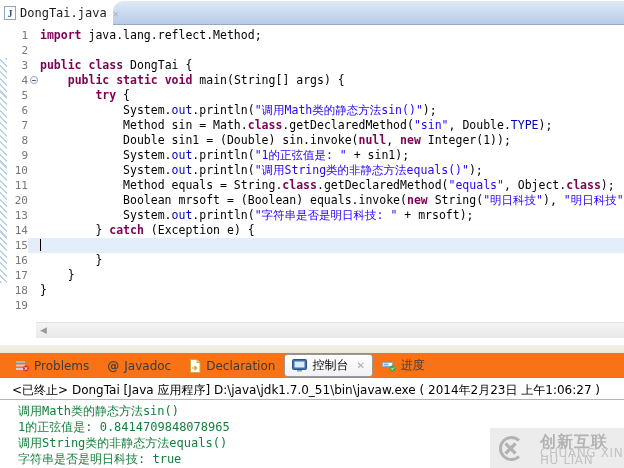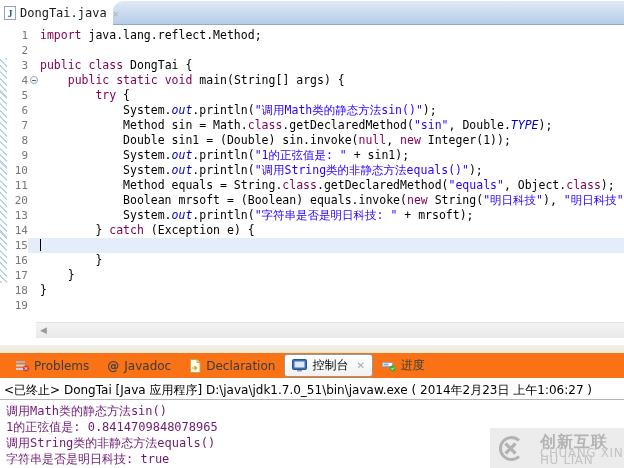--- a/index.html
+++ b/index.html
@@ -22,46 +22,46 @@
     background:repeating-linear-gradient(45deg, #b8d2ec 0 1.5px, #ffffff 1.5px 4.5px); }
   .code-lines { position:absolute; top:3px; left:0; right:0; }
   .code-row { display:flex; height:15px; line-height:15px; overflow:hidden; }
   .ln { width:28px; text-align:right; font:11px/15px "DejaVu Sans Mono", monospace; color:#787878; flex:none; }
   .fold-col { width:12px; flex:none; position:relative; }
   .fold-marker { position:absolute; left:2px; top:3px; width:8px; height:8px; border:1px solid #8fa6be;
     border-radius:50%; background:#fff; }
   .fold-marker::after { content:""; position:absolute; left:1px; top:2.5px; width:4px; height:1px; background:#51677e; }
   .code-text { flex:1; font:11.5px/15px "DejaVu Sans Mono", monospace; white-space:pre; color:#000; }
   .code-row.current .code-text, .code-row.current .fold-col { background:#e3eefa; }
-  .seg-k { color:#7f0055; font-weight:normal; }
+  .seg-k { color:#7f0055; font-weight:bold; }
   .seg-s { color:#2a00ff; }
-  .seg-f { color:#0000c0; font-style:italic; }
+  .seg-f { color:#0000c0; }
   .seg-d { color:#000; }
   .caret { display:inline-block; width:1px; height:12px; background:#000; vertical-align:-2px; }
 
   
   .hscroll { position:absolute; top:322px; left:0; right:0; height:16px; background:#fff; }
   .hscroll .track { position:absolute; left:36px; right:0; top:0; height:16px;
     background:linear-gradient(#f4f4f4,#e9e9e9); border-top:1px solid #e2e2e2; }
   .scroll-arrow { position:absolute; left:4px; top:2px; font-size:9px; color:#9a9a9a; }
 
   
   .sash { position:absolute; top:338px; left:0; right:0; height:15px;
     background:linear-gradient(#ffffff 0 45%, #f3f1e6 45%, #ece9da 100%); }
 
   
   .bpanel { position:absolute; top:353px; left:0; right:0; bottom:0; background:#fff; }
   .btabbar { height:25px; background:#f97316; display:flex; align-items:center; padding-left:6px; }
   .btab { display:flex; align-items:center; gap:5px; padding:3px 9px; font-size:12px; color:#3c3c3c; white-space:nowrap; }
   .btab.active { background:linear-gradient(#ffffff,#f1f1f1); border:1px solid #989898; border-radius:3px;
     padding:2px 7px; color:#000; }
   .btab-close { color:#a8a8a8; font-size:10px; font-weight:bold; margin-left:3px; }
-  .chead { height:22px; padding:4px 4px 0 4px; font-size:12px; color:#000; border-bottom:1px solid #b4b4b4;
+  .chead { height:22px; padding:4px 4px 0 12px; font-size:12px; color:#000; border-bottom:1px solid #b4b4b4;
     white-space:nowrap; overflow:hidden; }
-  .cout { padding:3px 3px 0 6px; font:12px/16px "DejaVu Sans Mono", monospace; color:#701a75; }
+  .cout { padding:3px 3px 0 18px; font:12px/16px "DejaVu Sans Mono", monospace; color:#15803d; }
   .cline { white-space:pre; }
 
   
   .wm { position:absolute; right:0; bottom:0; width:134px; height:40px; background:#ececec;
     display:flex; align-items:center; gap:16px; padding-left:7px; }
   .wm-texts { display:flex; flex-direction:column; }
   .wm-title { font-size:16px; font-weight:bold; color:#b3b3b3; line-height:17px; letter-spacing:1px; }
   .wm-sub { font-size:12px; color:#c3c3c3; letter-spacing:0.6px; line-height:7px; }
 
   .icon { flex:none; display:inline-block; }

